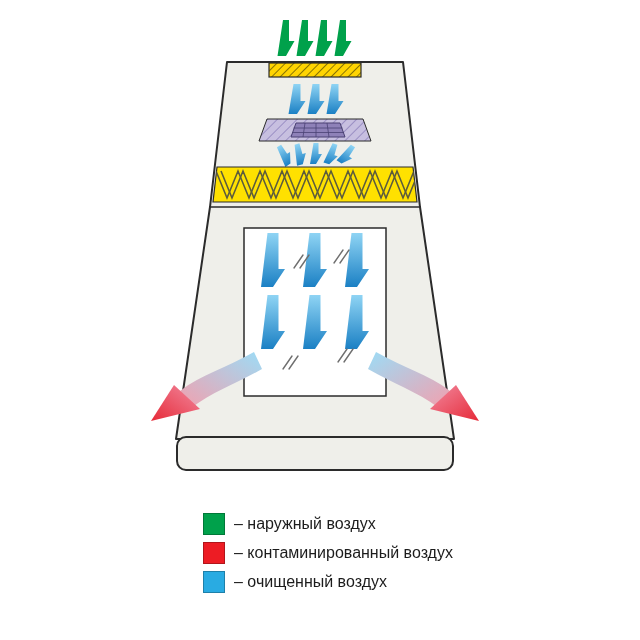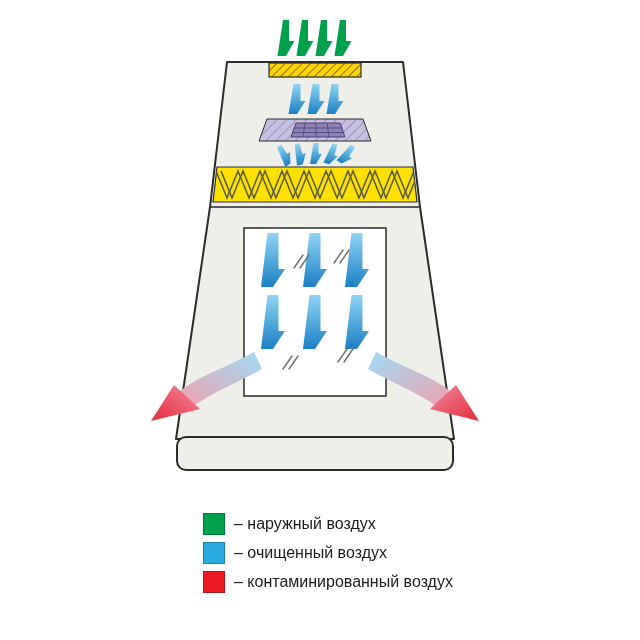--- a/index.html
+++ b/index.html
@@ -150,22 +150,22 @@
       <polygon points="479,421 456,385 430,409" fill="url(#headR)"></polygon>
     </g>
   </svg>
 
   <div class="legend">
     <div class="legend-row">
       <span class="swatch" style="background-color: rgb(0, 161, 75);"></span>
       <span class="legend-label">– наружный воздух</span>
     </div>
     <div class="legend-row">
+      <span class="swatch" style="background-color: rgb(237, 28, 36);"></span>
+      <span class="legend-label">– контаминированный воздух</span>
+    </div>
+    <div class="legend-row">
       <span class="swatch" style="background-color: rgb(41, 171, 226);"></span>
       <span class="legend-label">– очищенный воздух</span>
-    </div>
-    <div class="legend-row">
-      <span class="swatch" style="background-color: rgb(237, 28, 36);"></span>
-      <span class="legend-label">– контаминированный воздух</span>
     </div>
   </div>
 
 </div>
 
 </body></html>

